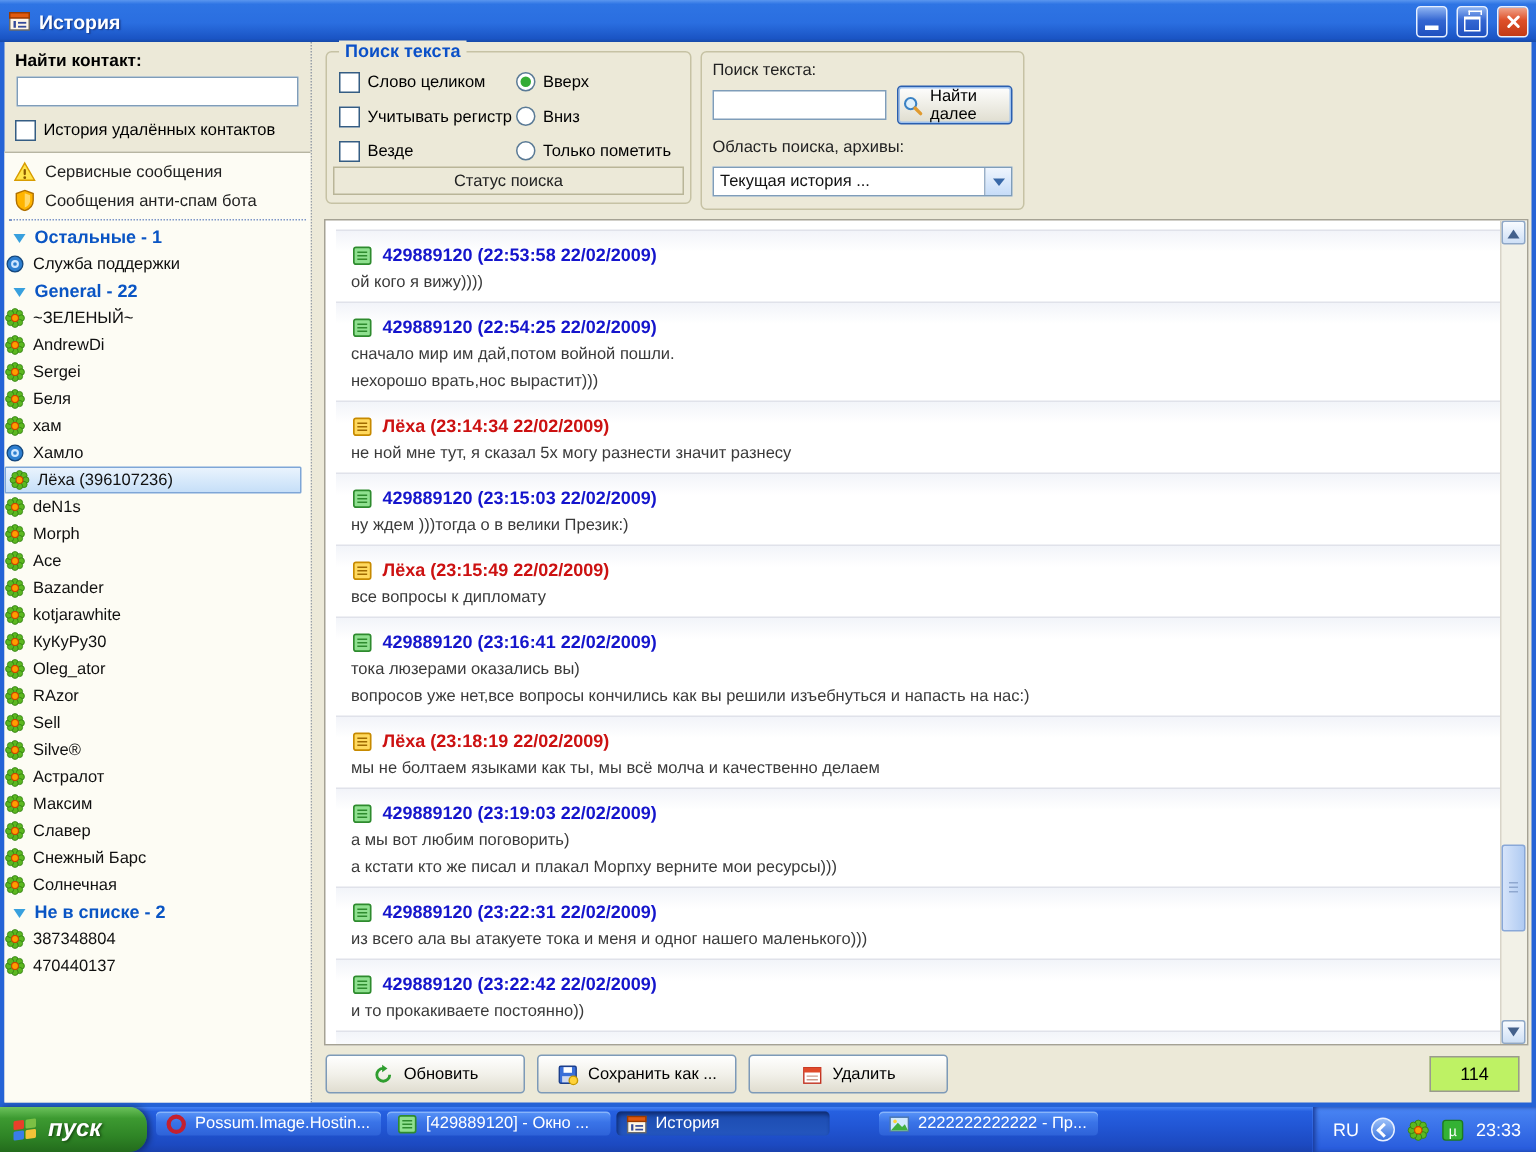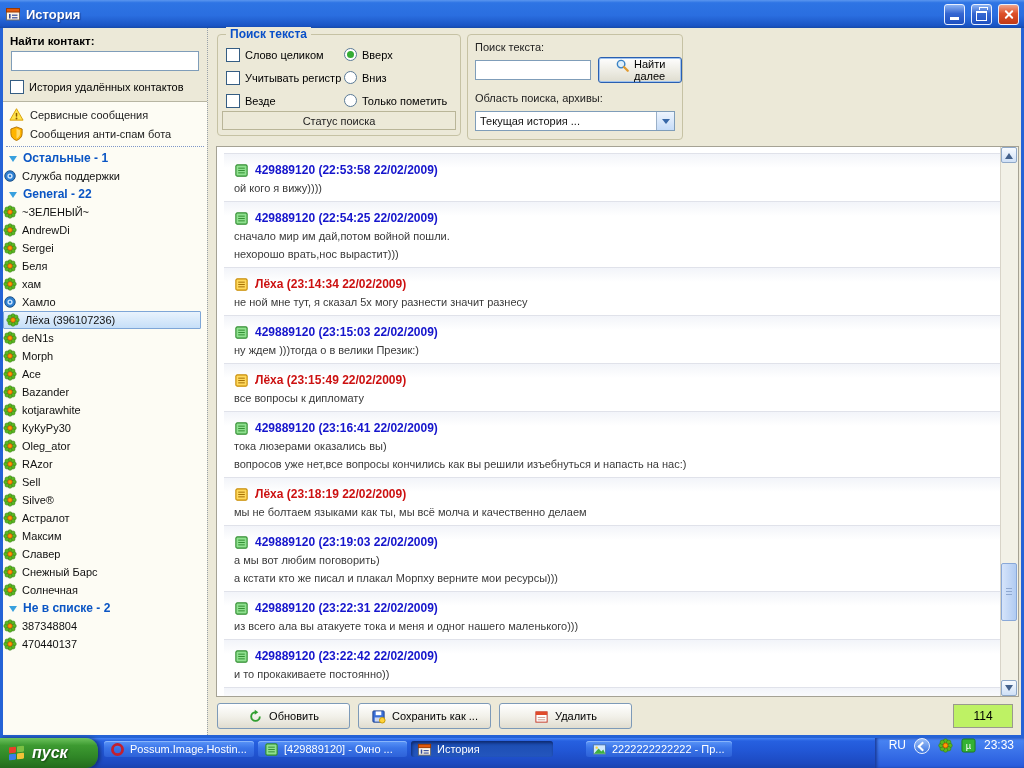--- a/index.html
+++ b/index.html
@@ -57,21 +57,21 @@
   .radio{width:11px;height:11px;border:1px solid #5a7a96;border-radius:50%;background:#fff;position:relative;flex:none}
   .radio.sel::after{content:"";position:absolute;left:2px;top:2px;right:2px;bottom:2px;background:#35ac35;border-radius:50%}
   .status-box{position:absolute;left:4px;right:4px;bottom:5px;height:17px;border:1px solid #b9b598;
        display:flex;align-items:center;justify-content:center;color:#222}
 
   .panel-right{position:absolute;left:258px;top:6px;width:216px;height:106px;border:1px solid #c6c2a4;border-radius:4px;
        padding:5px 7px;box-sizing:border-box}
   .pr-label{margin:1px 0 4px;color:#222}
   .pr-row{display:flex;align-items:center}
   .text-input{width:108px;height:18px;border:1px solid #7f9db9;background:#fff;font:inherit;padding:0 3px}
-  .btn-find{margin-left:7px;height:24px;padding:0 16px;display:flex;align-items:flex-start;gap:4px;cursor:default;
+  .btn-find{margin-left:7px;height:24px;padding:0 2px;display:flex;align-items:center;gap:4px;cursor:default;
        background:linear-gradient(180deg,#fefefe,#f0efe8 45%,#dfddcf);border:1px solid #2a5fb0;border-radius:3px;
        box-shadow:0 0 0 1px #9fc2ee inset}
   .combo{display:flex;height:20px;border:1px solid #7f9db9;background:#fff;align-items:center;margin-top:7px;box-sizing:border-box}
   .combo-text{flex:1;padding:0 4px;color:#111}
   .combo-btn{width:17px;height:18px;background:linear-gradient(180deg,#eef5fe,#c6dcf8);border-left:1px solid #9ab0c8;
        display:flex;align-items:center;justify-content:center}
   .carrow{width:0;height:0;border:4px solid transparent;border-top:5px solid #3868a8;margin-top:5px}
 
   
   .msglist{position:absolute;left:7px;right:2px;top:118px;bottom:38px;background:#fff;border:1px solid #a5a294;
@@ -110,21 +110,21 @@
   .flag{position:relative;width:17px;height:16px;flex:none}
   .flag i{position:absolute;width:7px;height:6px;border-radius:1px;transform:skewY(-7deg)}
   .flag i:nth-child(1){left:0;top:2px;background:#e8402a}
   .flag i:nth-child(2){left:8px;top:1px;background:#7cc044}
   .flag i:nth-child(3){left:0;top:9px;background:#3a7de8}
   .flag i:nth-child(4){left:8px;top:8px;background:#f2c338}
   .task{position:absolute;top:3px;height:16px;border-radius:3px;display:flex;align-items:center;gap:5px;
        padding:0 6px;box-sizing:border-box;color:#fff;font-size:11px;white-space:nowrap;overflow:hidden;cursor:default;
        background:linear-gradient(180deg,#5a95f8,#3a74e8 45%,#2e62d8);box-shadow:inset 0 1px 0 #88b4fa}
   .task.active{background:linear-gradient(180deg,#1c4cb0,#2456be);box-shadow:inset 1px 2px 3px #0e2a70}
-  .tray{position:absolute;right:0;top:0;height:30px;display:flex;gap:8px;padding:0 10px 0 14px;color:#fff;
+  .tray{position:absolute;right:0;top:0;height:30px;display:flex;align-items:center;gap:8px;padding:0 10px 0 14px;color:#fff;
        background:linear-gradient(180deg,#4a86f4 0%,#2a5ede 90%);box-shadow:inset 2px 0 3px #1a3c9a}
   .tray-lang{font-size:12px}
   .tray-clock{font-size:12px}
   .hidebtn{width:16px;height:16px;border-radius:50%;background:linear-gradient(180deg,#9cc0f8,#3a74e0);
        border:1px solid #e8f0ff;display:flex;align-items:center;justify-content:center;box-sizing:border-box}
   .chev-l{width:5px;height:5px;border-left:2px solid #fff;border-bottom:2px solid #fff;transform:rotate(45deg);margin-left:2px}
 </style>
 </head>
 <body>
 

